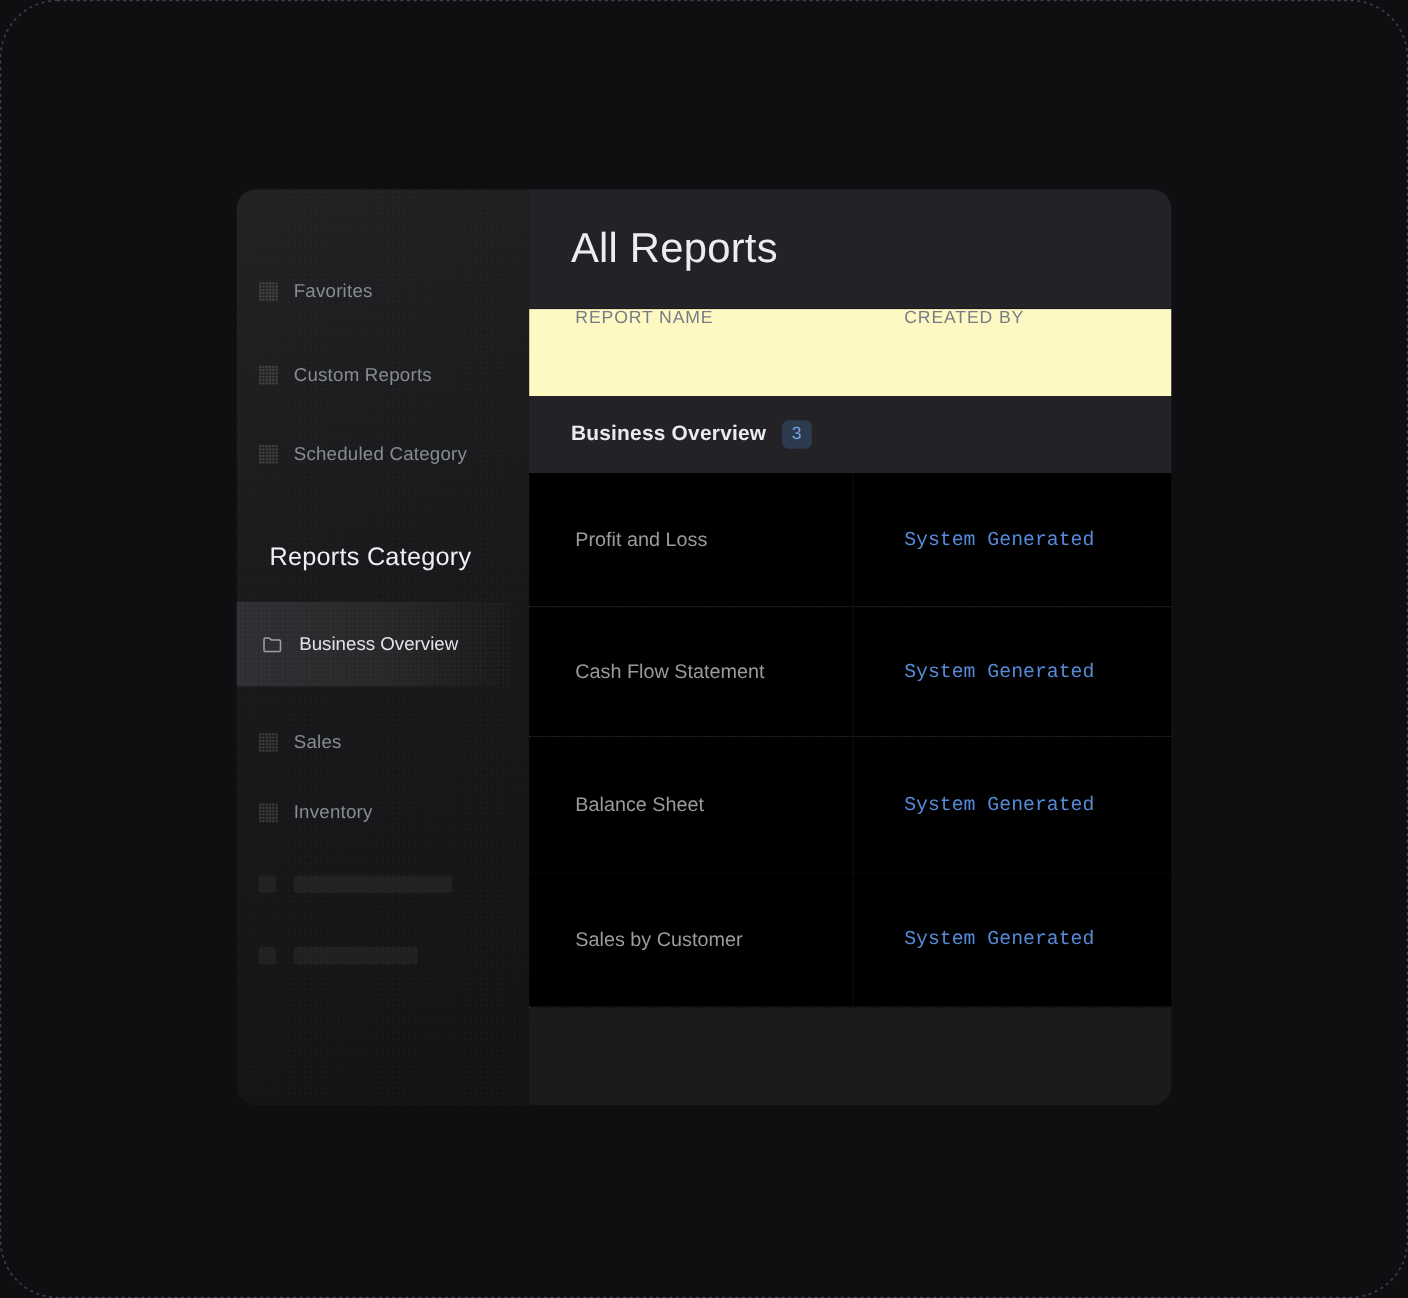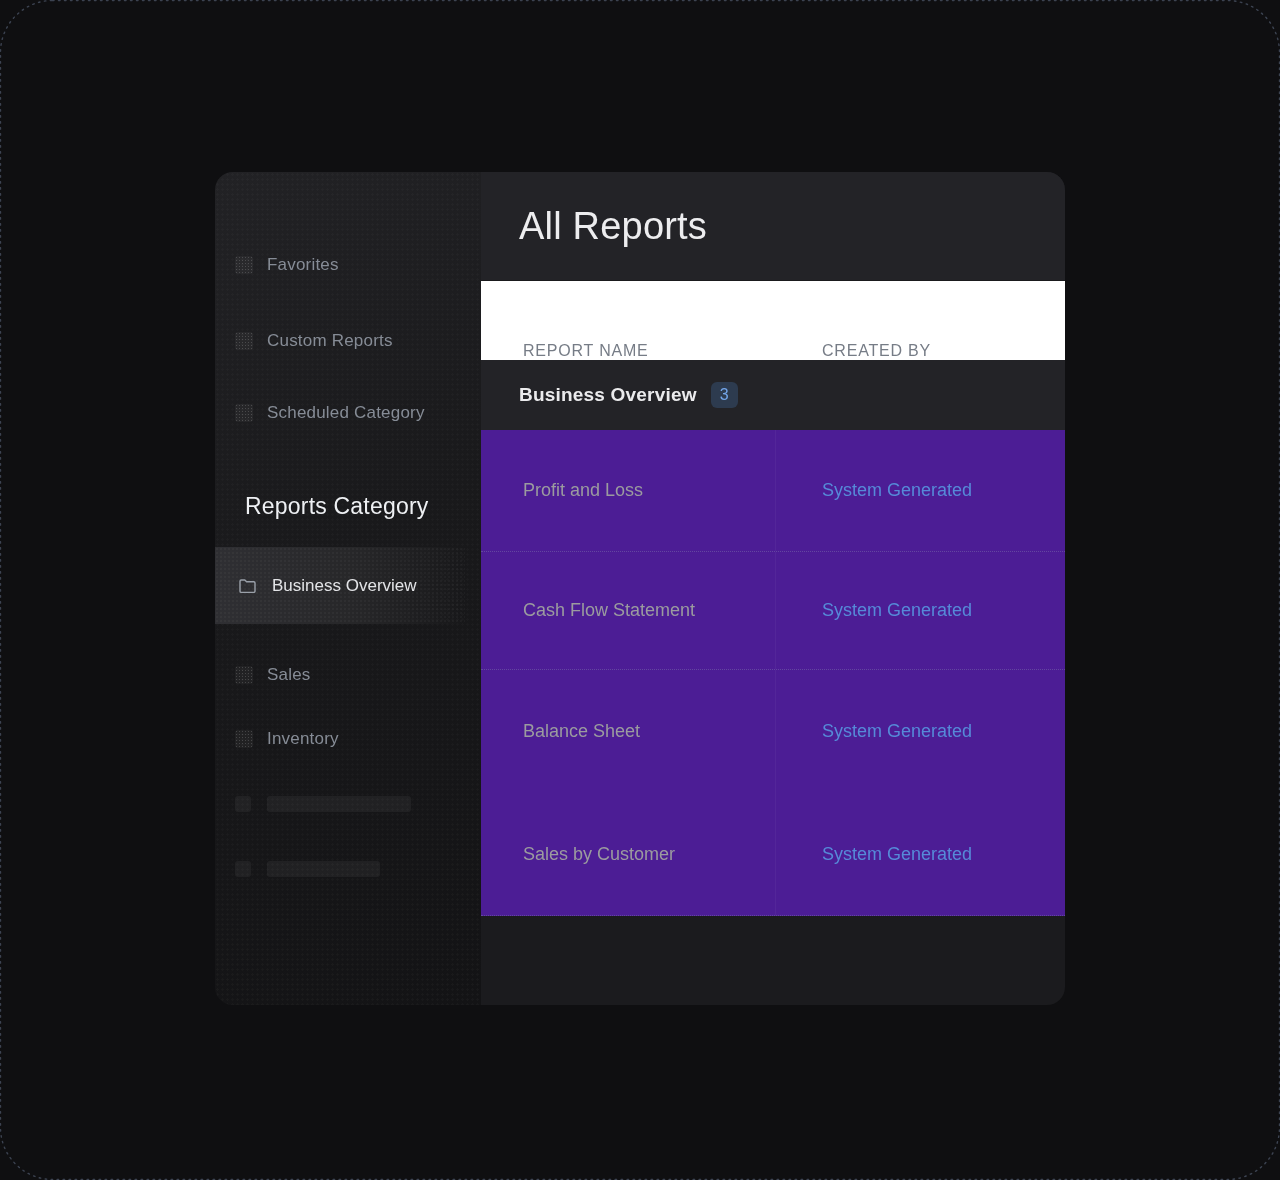--- a/index.html
+++ b/index.html
@@ -60,50 +60,51 @@
 
   
   .panel { flex:1; display:flex; flex-direction:column; background:#1b1b1e; }
   .title-band {
     height:109px; flex:none; background:#232327;
     display:flex; align-items:center; padding-left:38px;
     border-bottom:1px solid rgba(0,0,0,0.25);
   }
   .page-title { font-size:38px; color:#ededef; letter-spacing:0.2px; font-weight:400; }
 
-  .thead { height:79px; flex:none; background:#ffffff; display:flex; align-items:flex-end; }
+  .thead { height:79px; flex:none; background:#fef9c3; display:flex; align-items:flex-start; }
   .th { font-size:16px; color:#767c86; letter-spacing:0.8px; }
   .th-name { width:294px; padding-left:42px; }
   .th-created { padding-left:47px; }
 
   .group-row {
     flex:none; background:#232327; display:flex; align-items:center; padding-left:38px; cursor:pointer;
   }
   .group-row.g1 { height:70px; }
   .group-row.g2 { height:88px; }
   .group-name { font-size:19px; font-weight:700; color:#ebebed; letter-spacing:0.2px; }
   .count-badge {
     margin-left:14px; background:#2d3b4f; color:#73a5e9;
     font-size:16px; font-weight:500; line-height:1;
     padding:5px 9px; border-radius:6px;
   }
 
-  .data-row { flex:none; background:#4c1d95; display:flex; }
+  .data-row { flex:none; background:#000000; display:flex; }
   .data-row.h1 { height:121px; } .data-row.h2 { height:118px; }
   .data-row.h3 { height:124px; } .data-row.h4 { height:123px; }
   .data-row.sep { border-top:1px dotted rgba(148,158,184,0.32); }
   .data-row.sep-bottom { border-bottom:1px dotted rgba(148,158,184,0.32); }
   .cell-name {
     width:294px; flex:none; padding-left:42px;
     display:flex; align-items:center; font-size:18px; color:#9b9b9f;
   }
   .cell-created {
     flex:1; padding-left:46px; display:flex; align-items:center;
     font-size:18px; color:#568ad8; cursor:pointer;
     border-left:1px solid rgba(255,255,255,0.045);
+    font-family:Liberation Mono, monospace;
   }
 </style>
 </head>
 <body>
 
 <div class="page">
 
   <svg class="canvas-border" width="1280" height="1180">
     <rect x="0.5" y="0.5" width="1279" height="1179" rx="52" fill="none" stroke="rgba(125,140,172,0.42)" stroke-width="1.4" stroke-dasharray="1.5 4.5" stroke-linecap="round"></rect>
   </svg>

